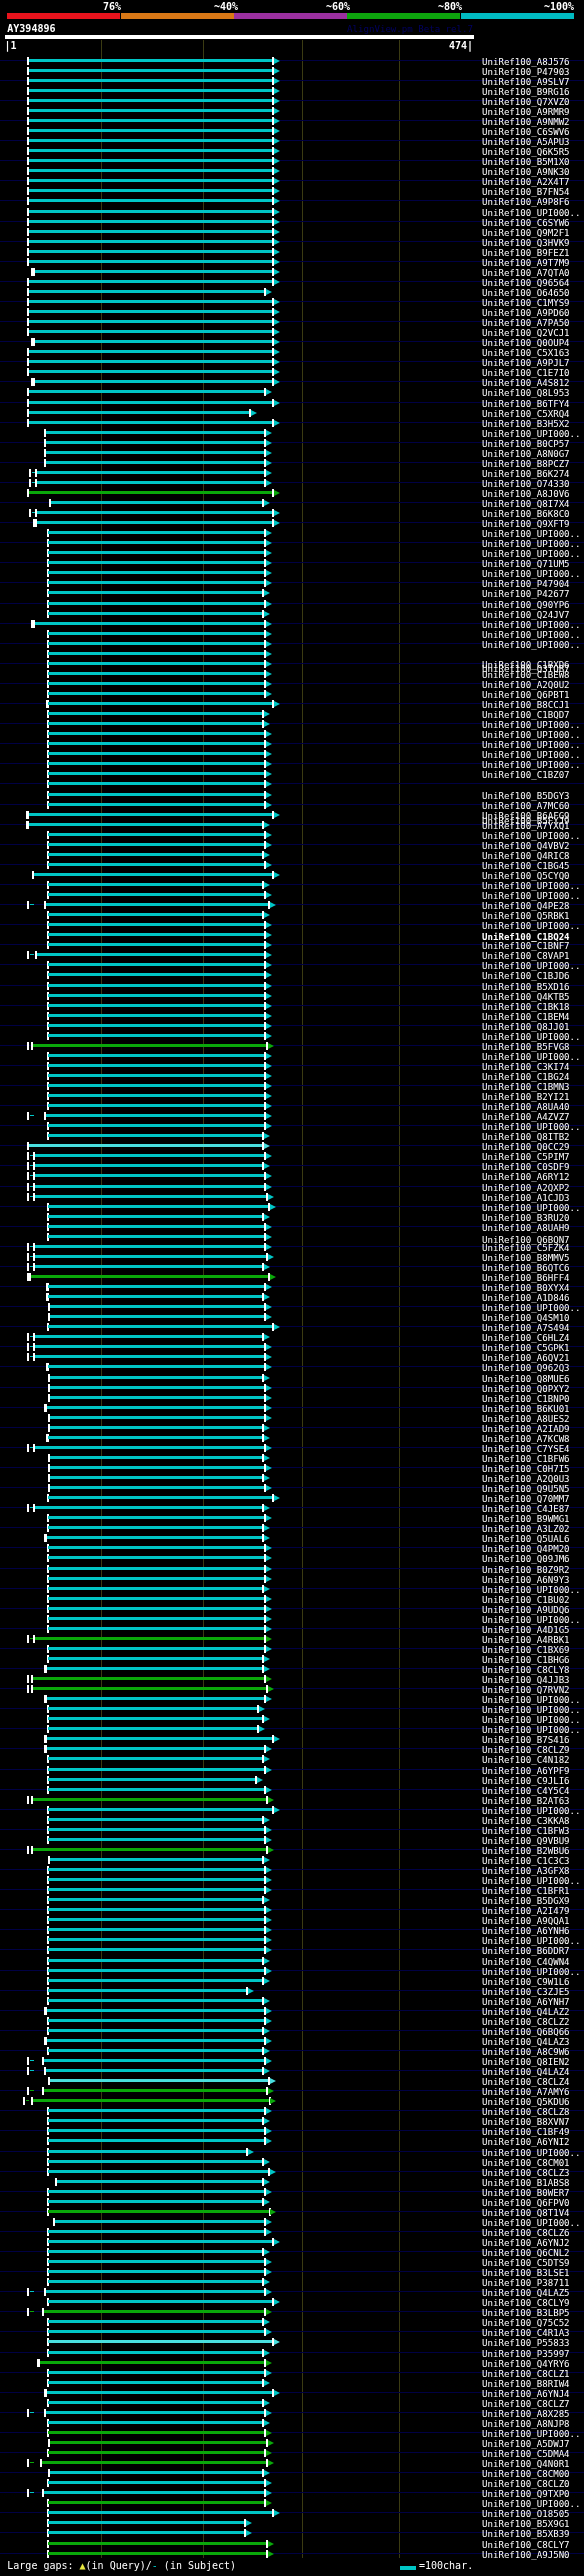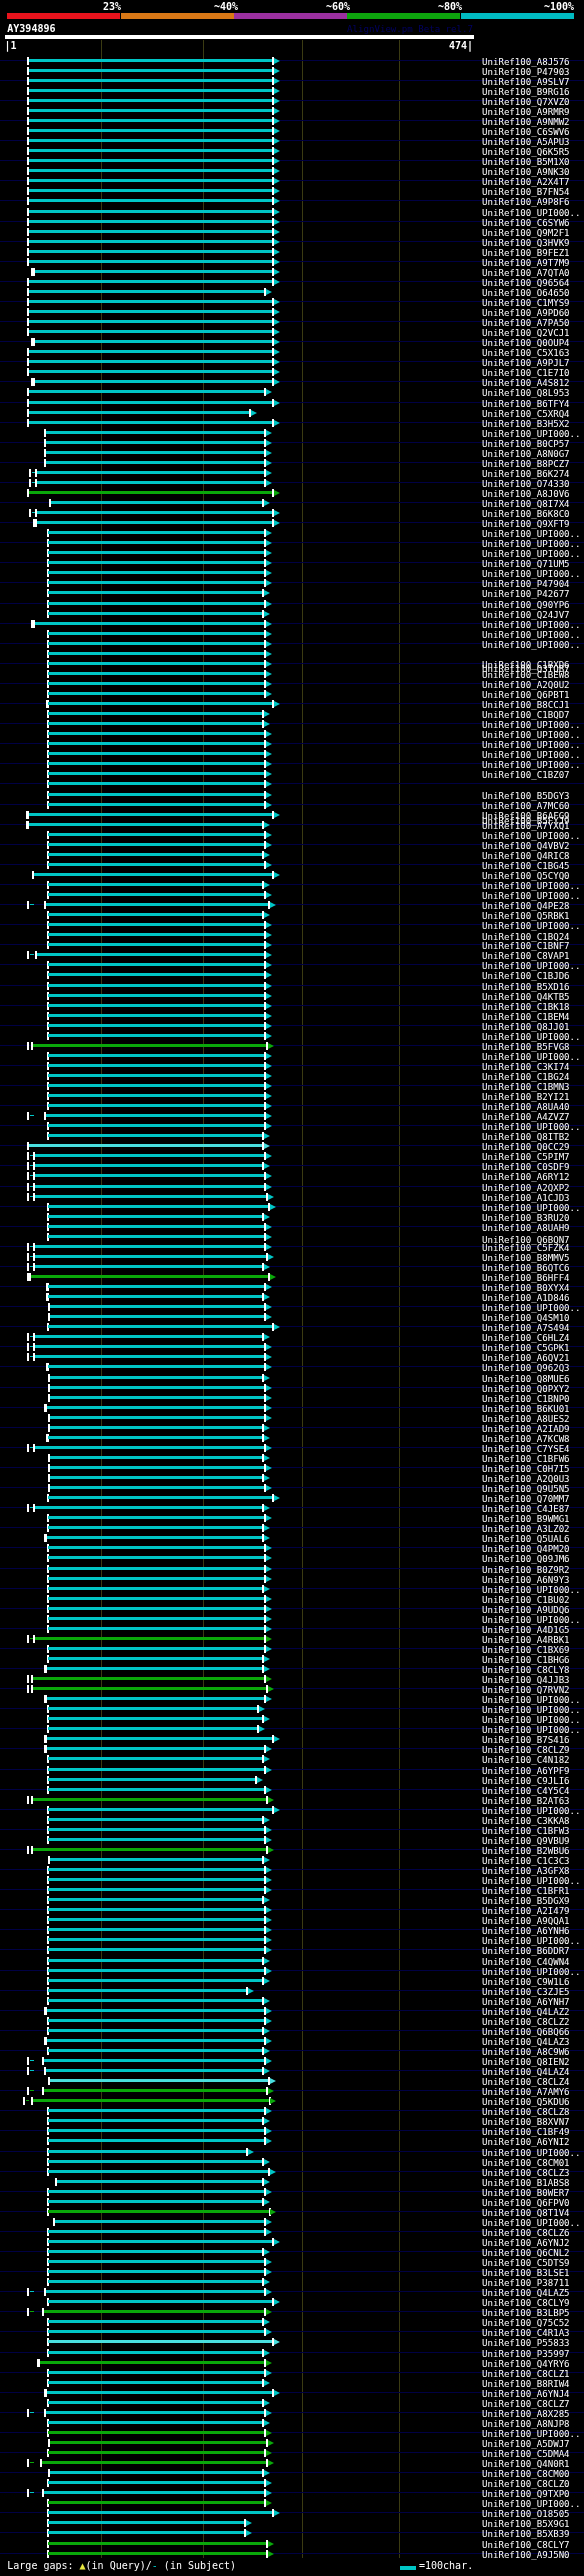--- a/index.html
+++ b/index.html
@@ -27,21 +27,21 @@
   .legend-swatch{position:absolute;left:400px;top:2566px;width:16.4px;height:3.7px;}
   .legend-scale{position:absolute;left:419px;top:2560px;color:#fff;font-size:10px;line-height:12px;}
 </style>
 </head>
 <body>
 
 <div id="stage">
 
   <div id="scale-bar">
       <div class="seg" style="left: 7.3px; width: 113px; background: rgb(232, 19, 28);"></div>
-      <div class="scale-label" style="left: 112px;">23%</div>
+      <div class="scale-label" style="left: 112px;">76%</div>
       <div class="seg" style="left: 121px; width: 113px; background: rgb(217, 120, 22);"></div>
       <div class="scale-label" style="left: 226px;">~40%</div>
       <div class="seg" style="left: 234px; width: 113px; background: rgb(155, 48, 160);"></div>
       <div class="scale-label" style="left: 338px;">~60%</div>
       <div class="seg" style="left: 347px; width: 113px; background: rgb(13, 165, 13);"></div>
       <div class="scale-label" style="left: 450px;">~80%</div>
       <div class="seg" style="left: 461px; width: 113px; background: rgb(0, 187, 194);"></div>
       <div class="scale-label" style="left: 559px;">~100%</div>
     </div>
 
@@ -726,21 +726,21 @@
         <div class="row-bar" style="left: 48px; top: 2.7px; width: 217px; background: rgb(0, 198, 198);"></div>
         <div class="tick" style="left: 264px; top: 0.9px;"></div>
         <div class="head" style="left: 266px; top: 1.8px; border-left: 6.4px solid rgb(0, 198, 198);"></div>
         <div class="row-label" style="top: 0.9px;">UniRef100_UPI000..</div>
       </div>
       <div style="position: absolute; left: 0px; top: 930px; width: 585px; height: 10px;">
         <div class="tick" style="left: 47px; top: 0.9px;"></div>
         <div class="row-bar" style="left: 48px; top: 2.7px; width: 217px; background: rgb(0, 198, 198);"></div>
         <div class="tick" style="left: 264px; top: 0.9px;"></div>
         <div class="head" style="left: 266px; top: 1.8px; border-left: 6.4px solid rgb(0, 198, 198);"></div>
-        <div class="row-label" style="top: 2px;">UniRef100_C1BQ24</div>
+        <div class="row-label" style="top: 2px; font-weight: bold;">UniRef100_C1BQ24</div>
       </div>
       <div style="position: absolute; left: 0px; top: 940px; width: 585px; height: 10px;">
         <div class="row-navy" style="top: 3.7px;"></div>
         <div class="tick" style="left: 47px; top: 0.9px;"></div>
         <div class="row-bar" style="left: 48px; top: 2.7px; width: 217px; background: rgb(0, 198, 198);"></div>
         <div class="tick" style="left: 264px; top: 0.9px;"></div>
         <div class="head" style="left: 266px; top: 1.8px; border-left: 6.4px solid rgb(0, 198, 198);"></div>
         <div class="row-label" style="top: 0.9px;">UniRef100_C1BNF7</div>
       </div>
       <div style="position: absolute; left: 0px; top: 950px; width: 585px; height: 10px;">

